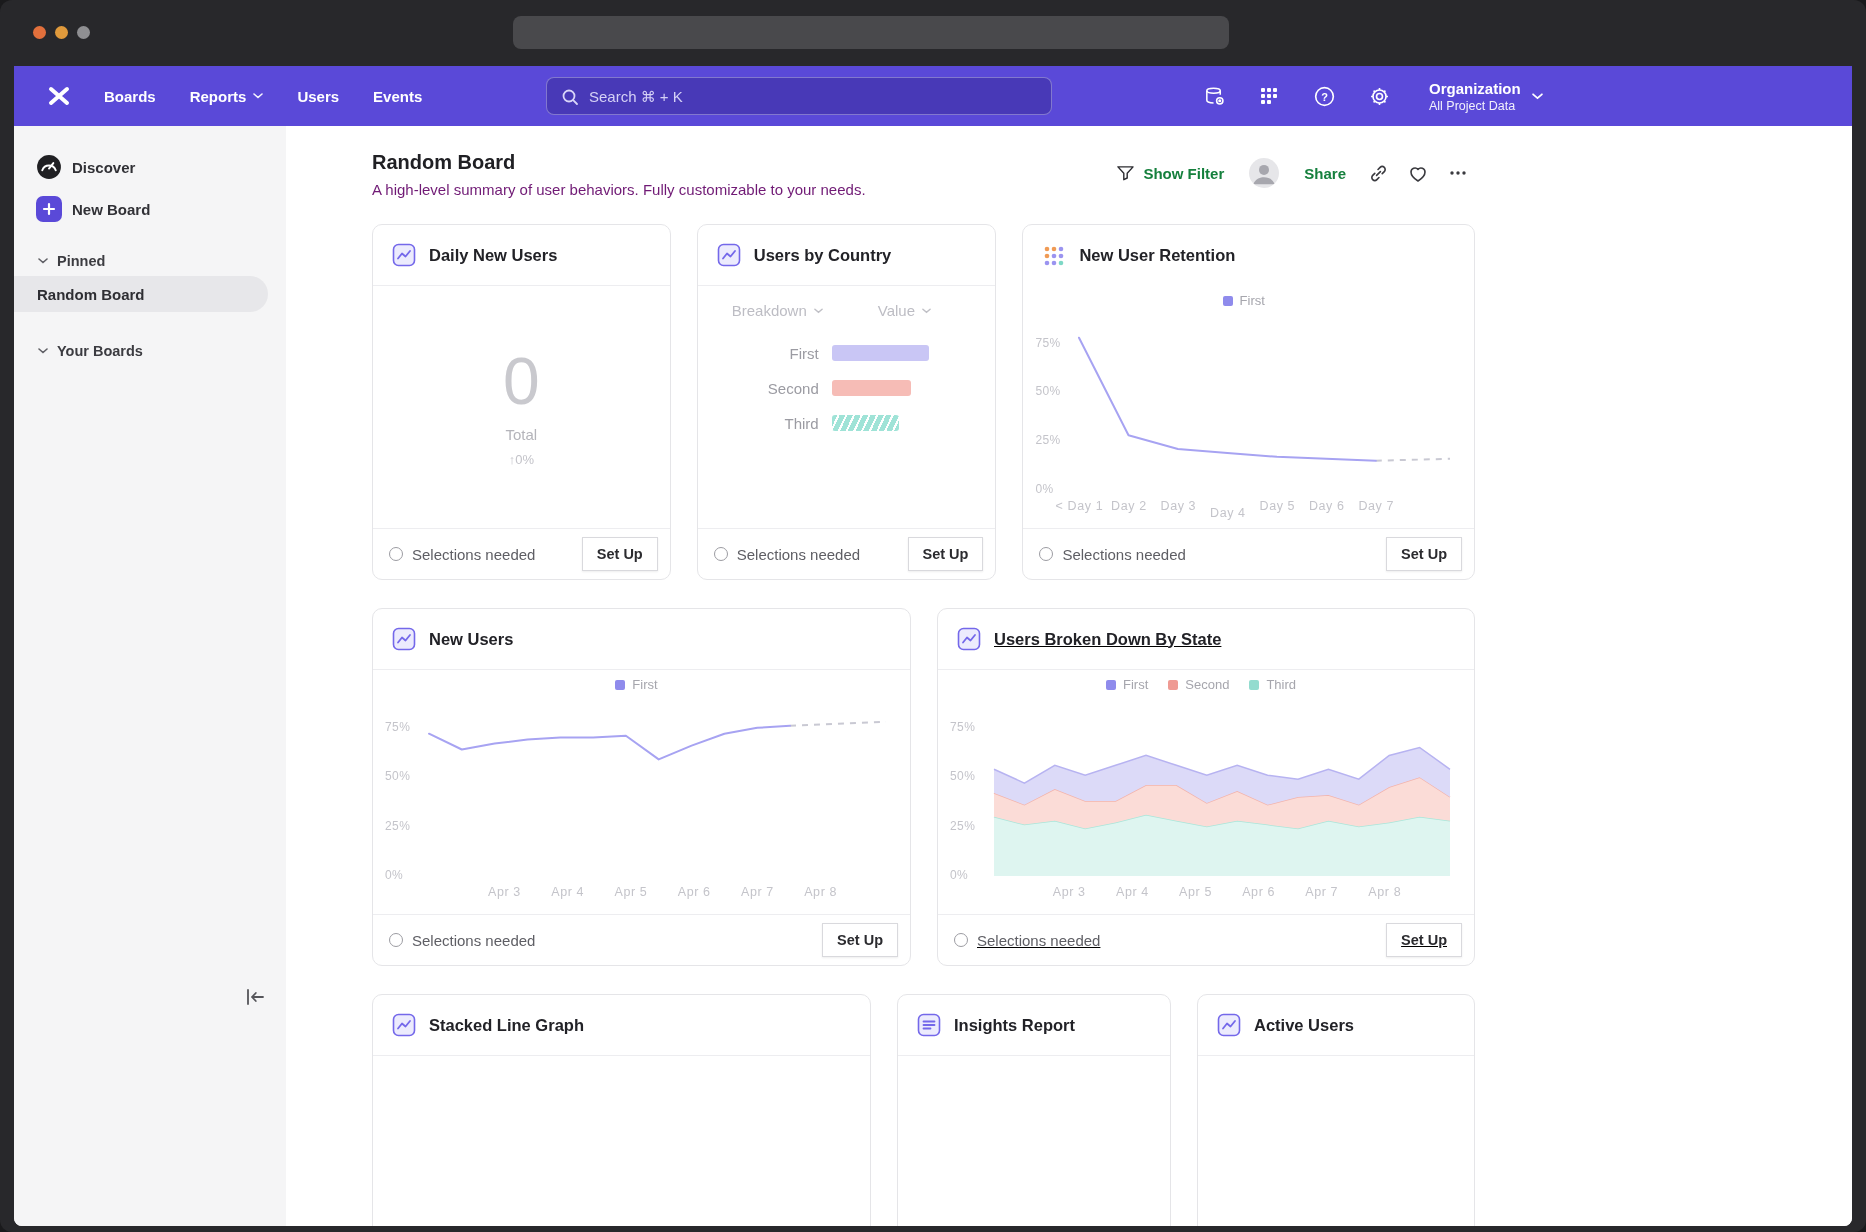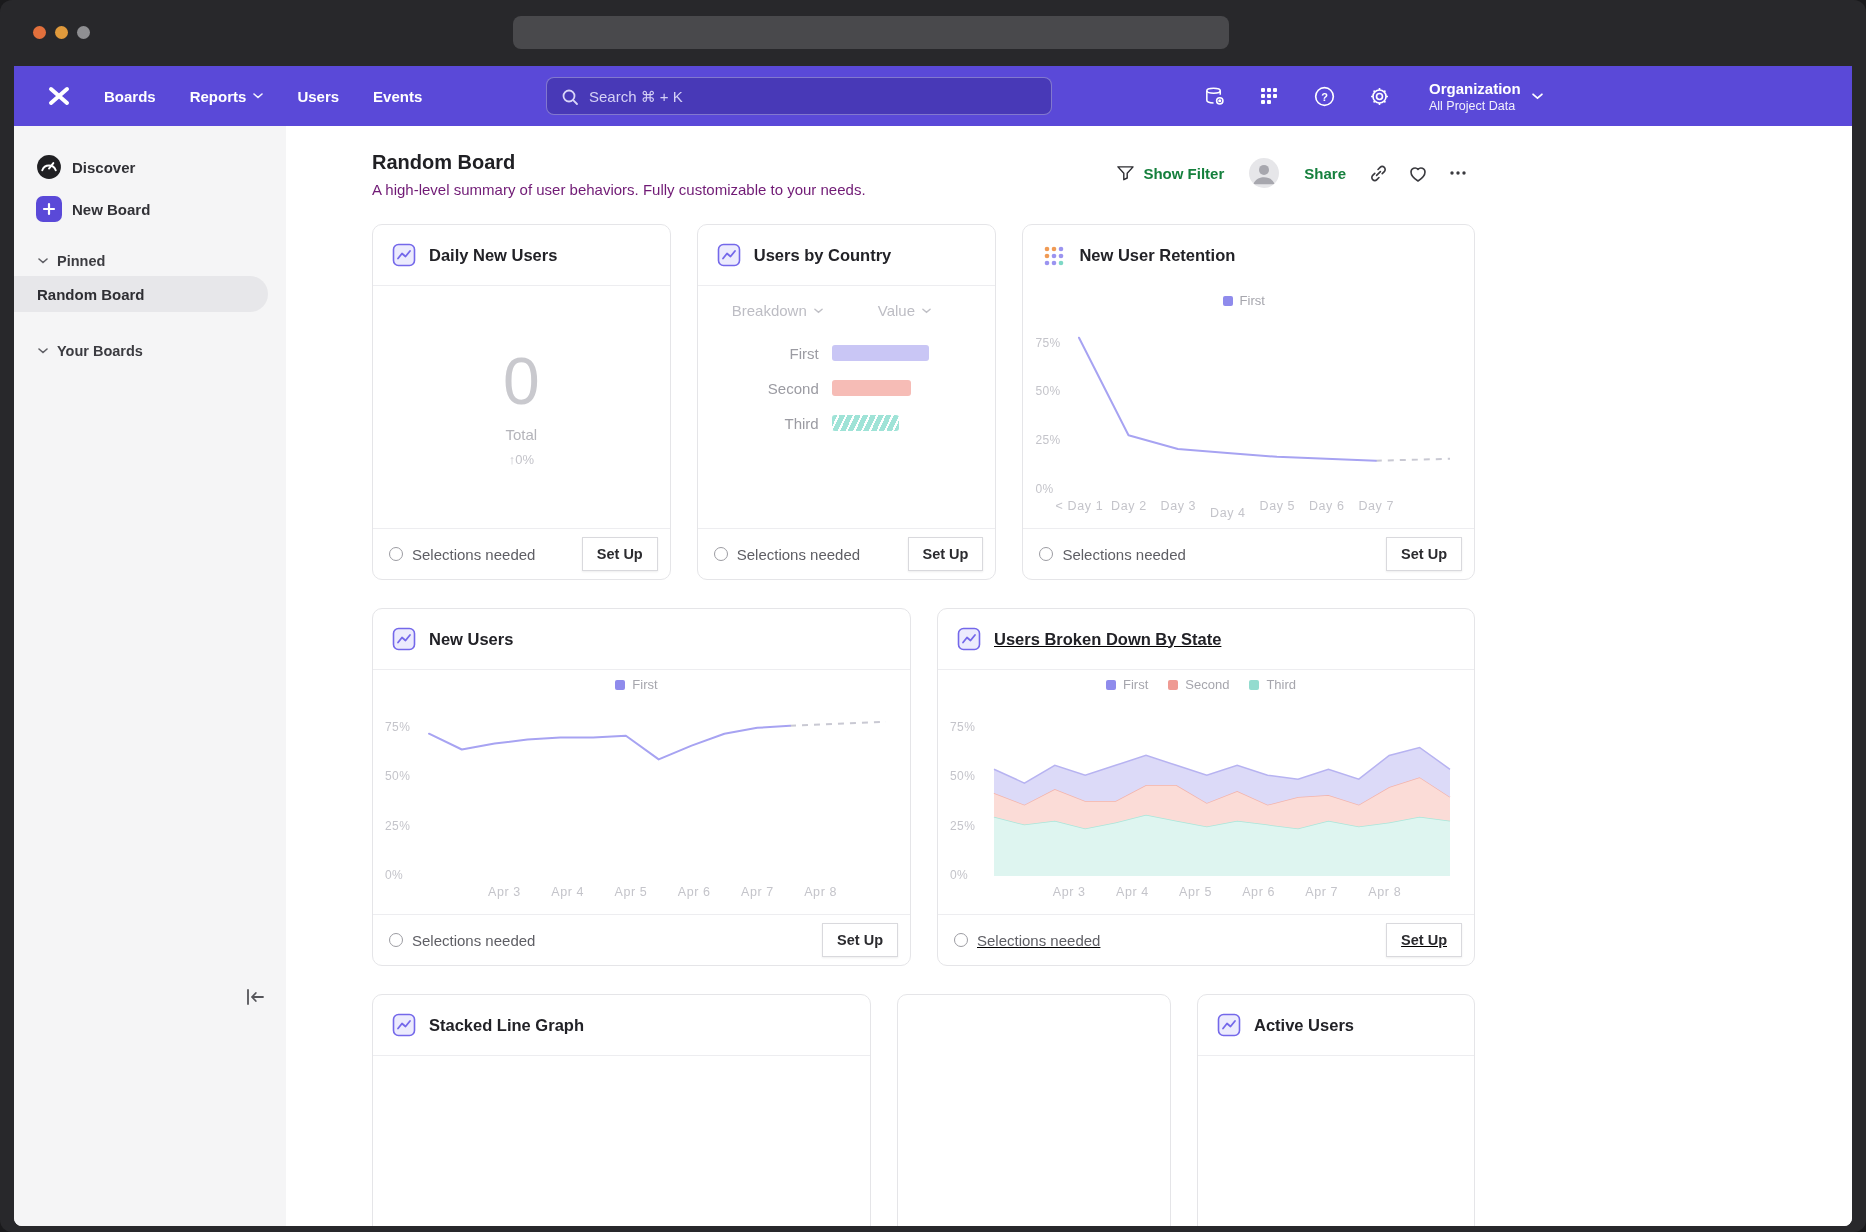--- a/index.html
+++ b/index.html
@@ -482,20 +482,27 @@
               <header class="card-head">
                 <svg class="card-icon" viewBox="0 0 24 24">
                     <rect x="1.5" y="1.5" width="21" height="21" rx="5" fill="#ecebfd" stroke="#7468ea" stroke-width="1.6"></rect>
                     <path d="M6 15.5l4-5 3.5 3L18 8" stroke="#7468ea" stroke-width="1.8" fill="none" stroke-linecap="round" stroke-linejoin="round"></path>
                   </svg>
                 <h2 class="card-title">Stacked Line Graph</h2>
               </header>
               <div class="chart-body"></div>
             </section>
             <section class="card w274 h320">
+              <header class="card-head">
+                <svg class="card-icon" viewBox="0 0 24 24">
+                    <rect x="1.5" y="1.5" width="21" height="21" rx="5" fill="#ecebfd" stroke="#7468ea" stroke-width="1.6"></rect>
+                    <path d="M6.5 8.5h11M6.5 12h11M6.5 15.5h7" stroke="#7468ea" stroke-width="1.8" stroke-linecap="round"></path>
+                  </svg>
+                <h2 class="card-title">Insights Report</h2>
+              </header>
               <div class="chart-body"></div>
             </section>
             <section class="card w278 h320">
               <header class="card-head">
                 <svg class="card-icon" viewBox="0 0 24 24">
                     <rect x="1.5" y="1.5" width="21" height="21" rx="5" fill="#ecebfd" stroke="#7468ea" stroke-width="1.6"></rect>
                     <path d="M6 15.5l4-5 3.5 3L18 8" stroke="#7468ea" stroke-width="1.8" fill="none" stroke-linecap="round" stroke-linejoin="round"></path>
                   </svg>
                 <h2 class="card-title">Active Users</h2>
               </header>

